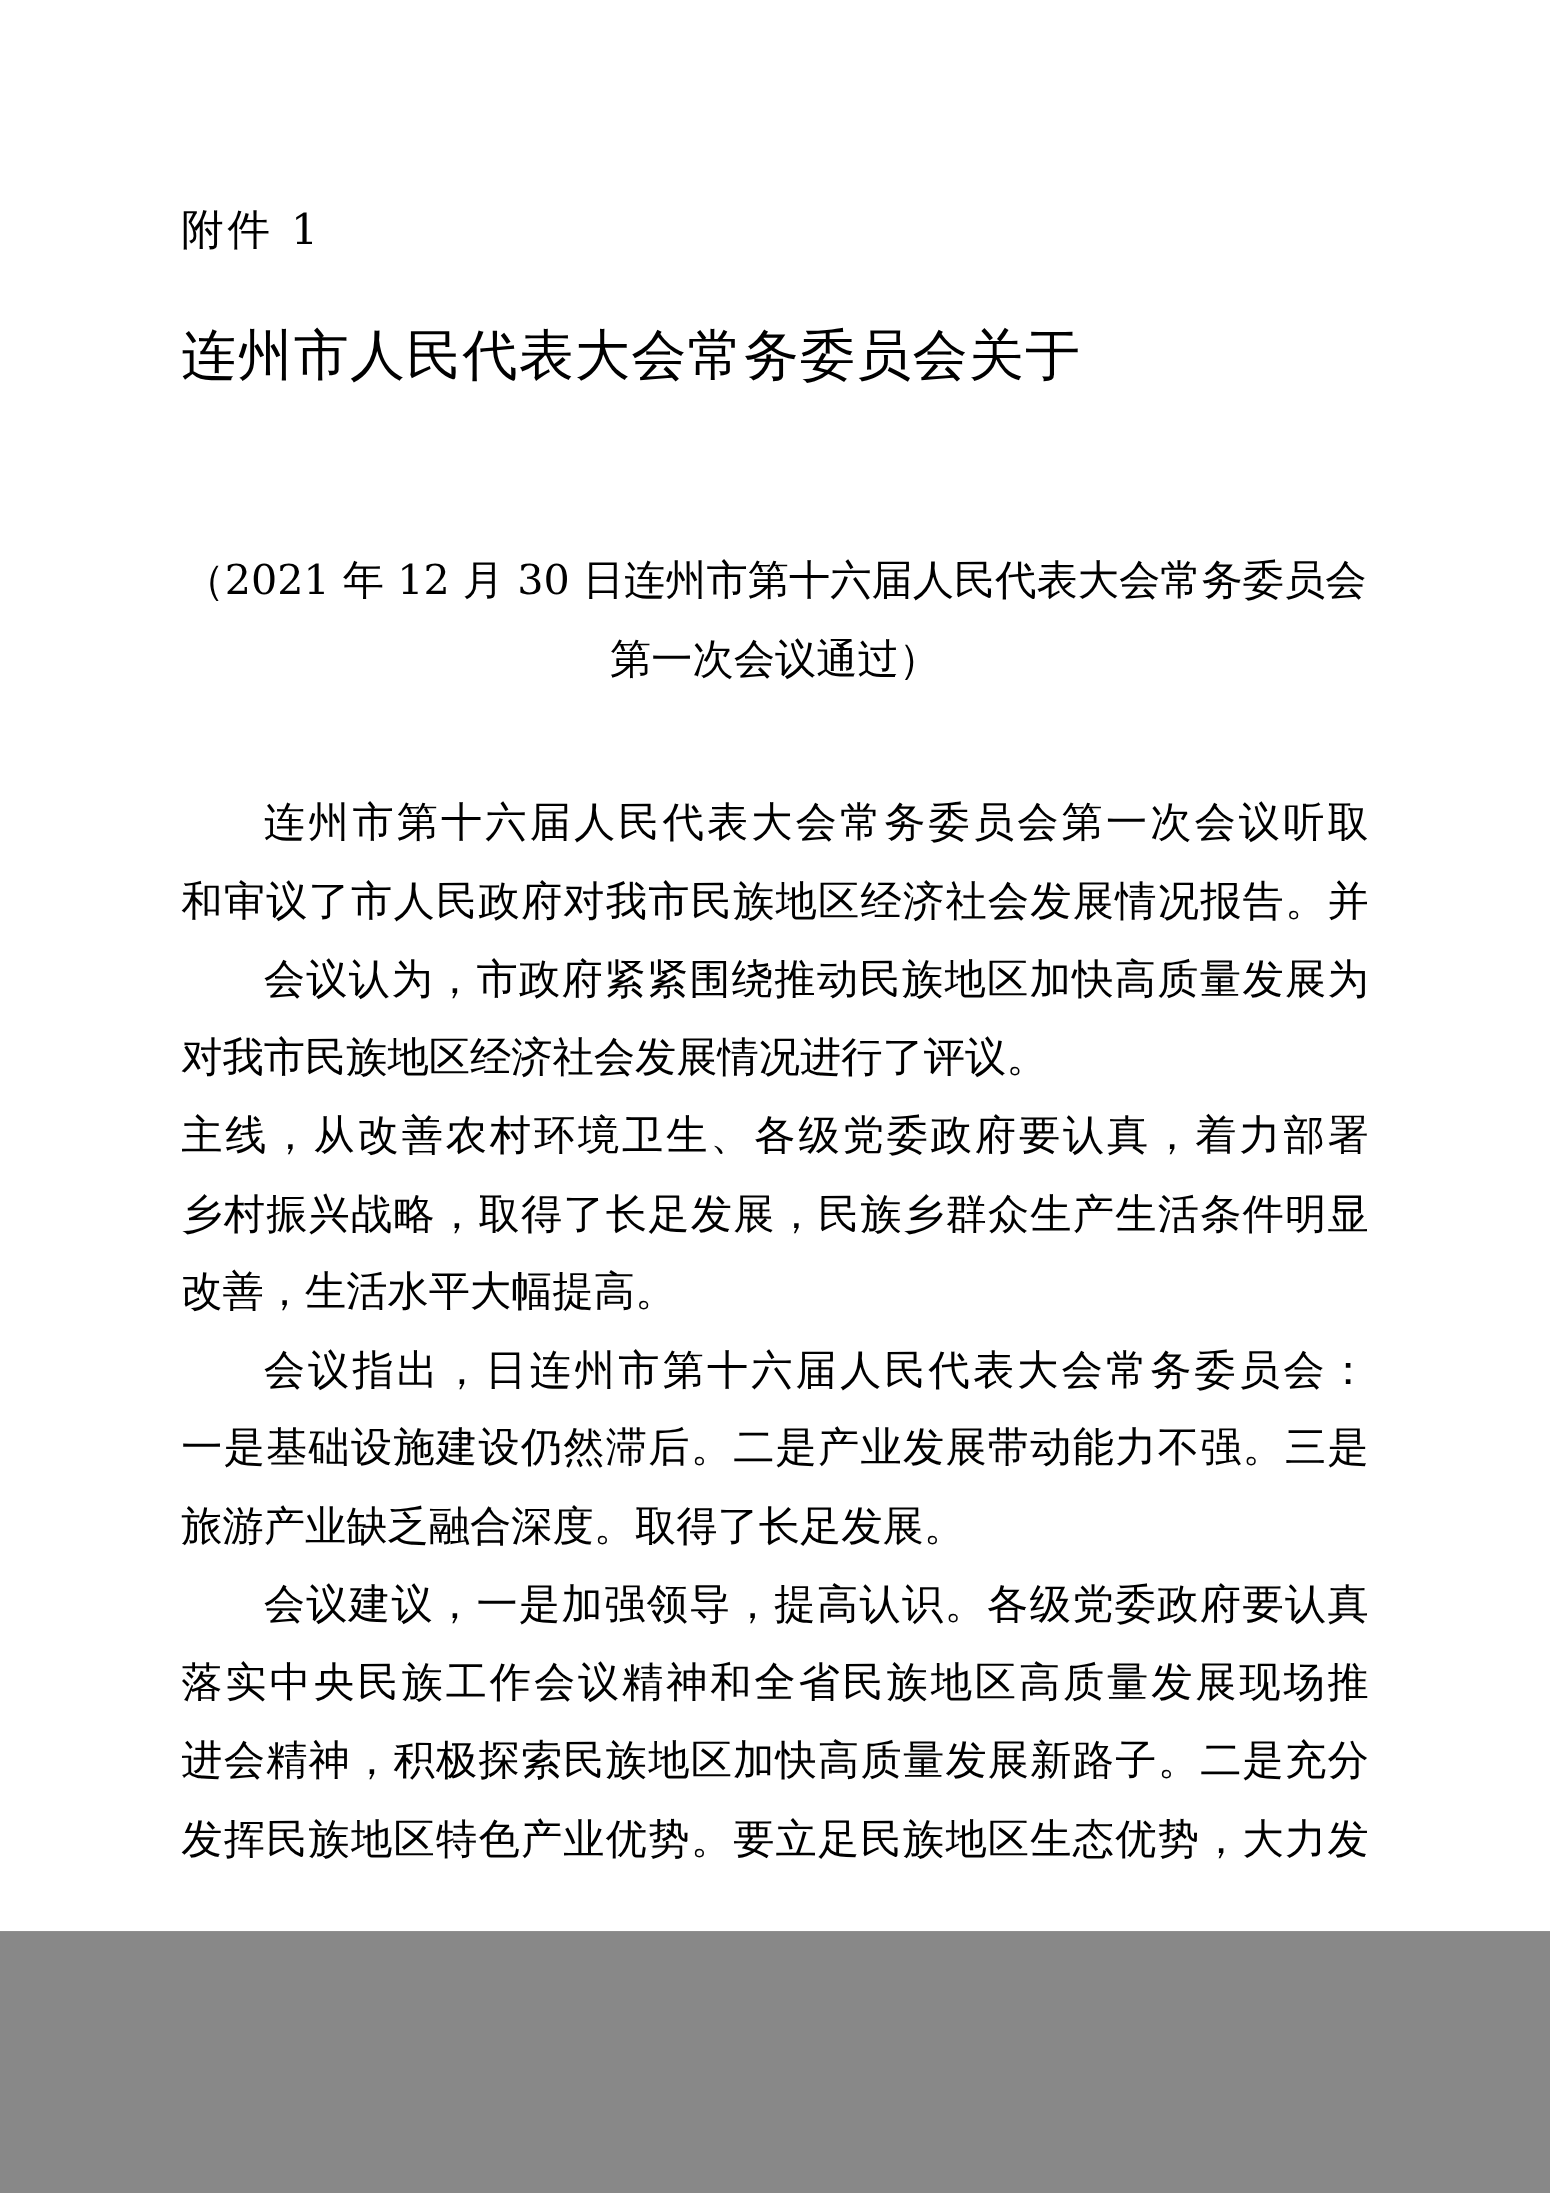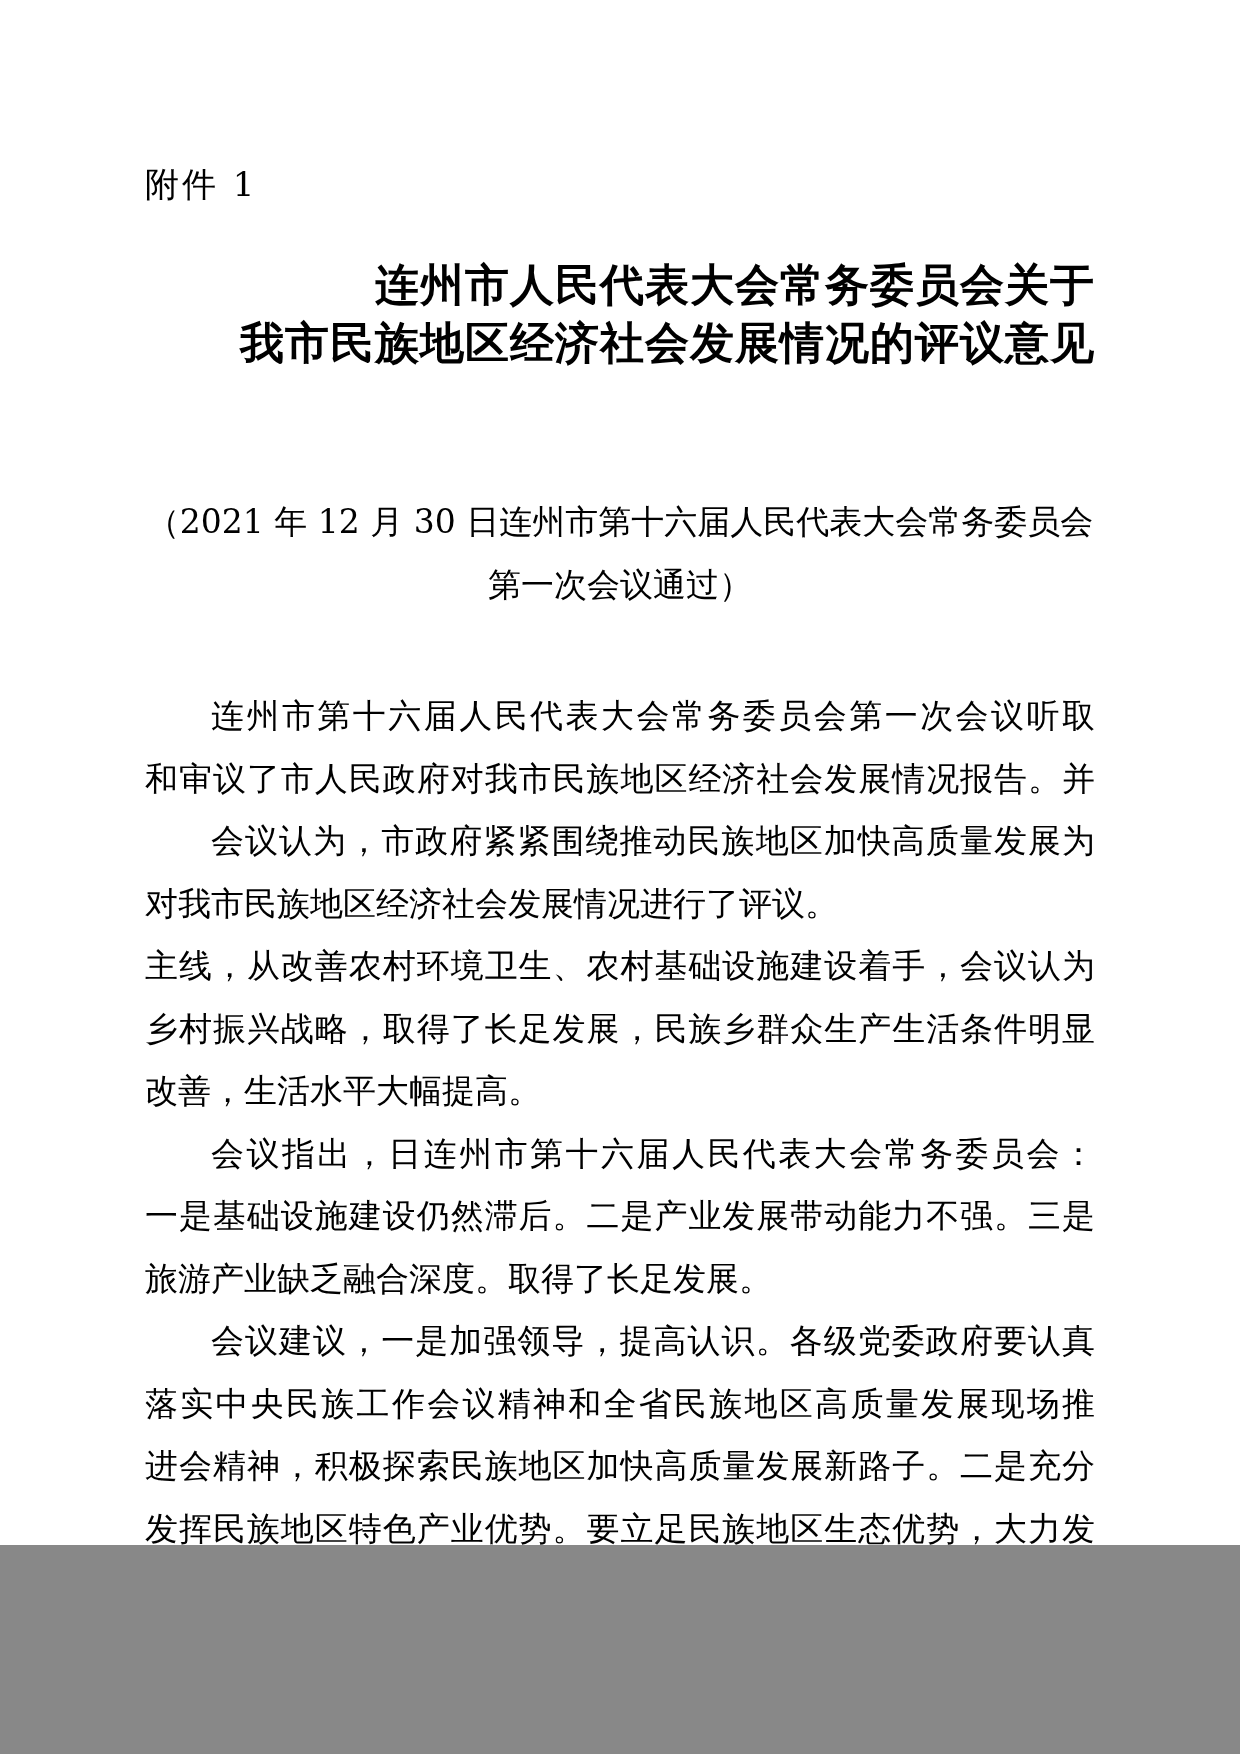--- a/index.html
+++ b/index.html
@@ -20,22 +20,22 @@
     overflow: hidden;
   }
   .attachment-label {
     font-size: 34px;
     line-height: 36px;
     letter-spacing: 3px;
     text-align: left;
   }
   .doc-title {
     margin-top: 54px;
-    text-align: right;
-    font-weight: bold;
+    text-align: left;
+    font-weight: normal;
     font-size: 44px;
     line-height: 58px;
     letter-spacing: 1px;
   }
   .meeting-note {
     margin-top: 118px;
     text-align: center;
     font-size: 33px;
     line-height: 63px;
     font-style: normal;
@@ -60,34 +60,33 @@
 </style>
 </head>
 <body>
 
 <div class="page" style="background: rgb(255, 255, 255); color: rgb(0, 0, 0);">
 
   <div class="attachment-label">附件 1</div>
 
   <div class="doc-title">
     <div>连州市人民代表大会常务委员会关于</div>
-    <div>我市民族地区经济社会发展情况的评议意见</div>
   </div>
 
   <div class="meeting-note">
     <div>（2021 年 12 月 30 日连州市第十六届人民代表大会常务委员会</div>
     <div>第一次会议通过）</div>
   </div>
 
   <div class="body-text">
       <div class="line indent just">连州市第十六届人民代表大会常务委员会第一次会议听取</div>
       <div class="line just">和审议了市人民政府对我市民族地区经济社会发展情况报告。并</div>
       <div class="line indent just">会议认为，市政府紧紧围绕推动民族地区加快高质量发展为</div>
       <div class="line">对我市民族地区经济社会发展情况进行了评议。</div>
-      <div class="line just">主线，从改善农村环境卫生、农村基础设施建设着手，会议认为</div>
+      <div class="line just">主线，从改善农村环境卫生、各级党委政府要认真，着力部署</div>
       <div class="line just">乡村振兴战略，取得了长足发展，民族乡群众生产生活条件明显</div>
       <div class="line">改善，生活水平大幅提高。</div>
       <div class="line indent just">会议指出，日连州市第十六届人民代表大会常务委员会：</div>
       <div class="line just">一是基础设施建设仍然滞后。二是产业发展带动能力不强。三是</div>
       <div class="line">旅游产业缺乏融合深度。取得了长足发展。</div>
       <div class="line indent just">会议建议，一是加强领导，提高认识。各级党委政府要认真</div>
       <div class="line just">落实中央民族工作会议精神和全省民族地区高质量发展现场推</div>
       <div class="line just">进会精神，积极探索民族地区加快高质量发展新路子。二是充分</div>
       <div class="line just">发挥民族地区特色产业优势。要立足民族地区生态优势，大力发</div>
     </div>

